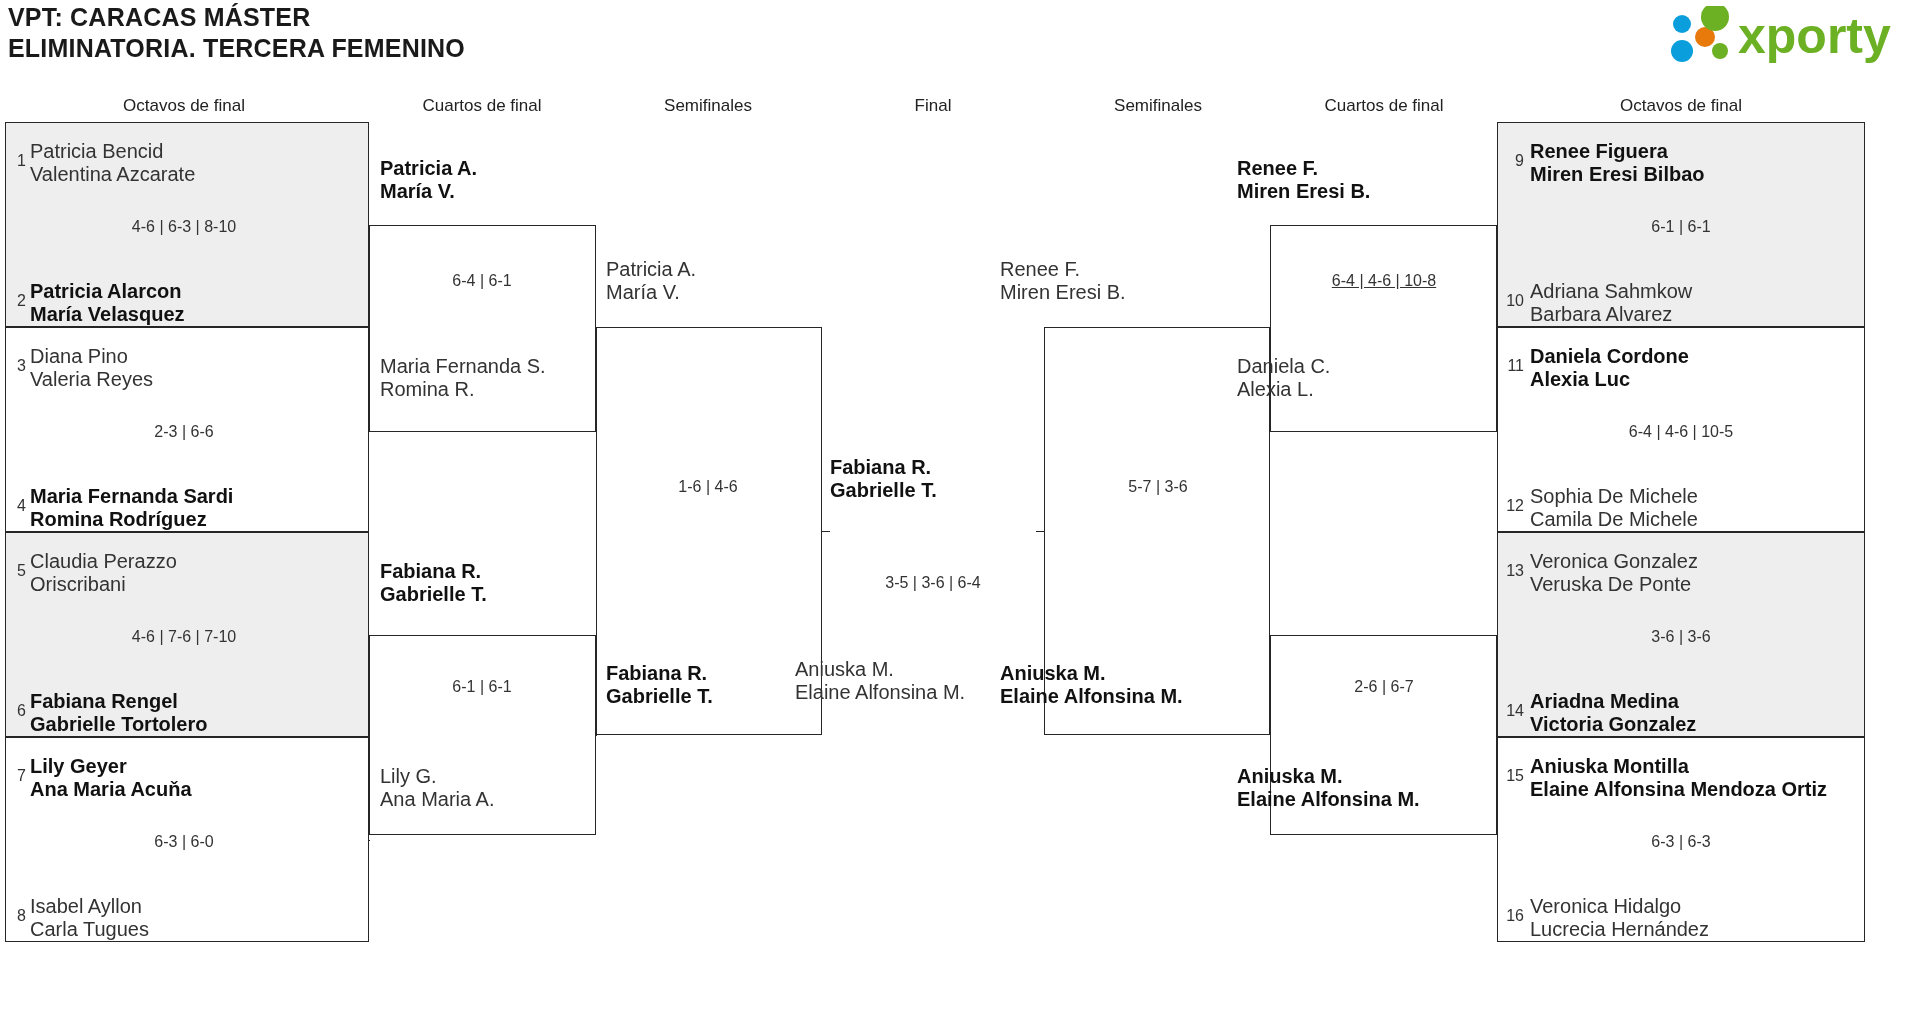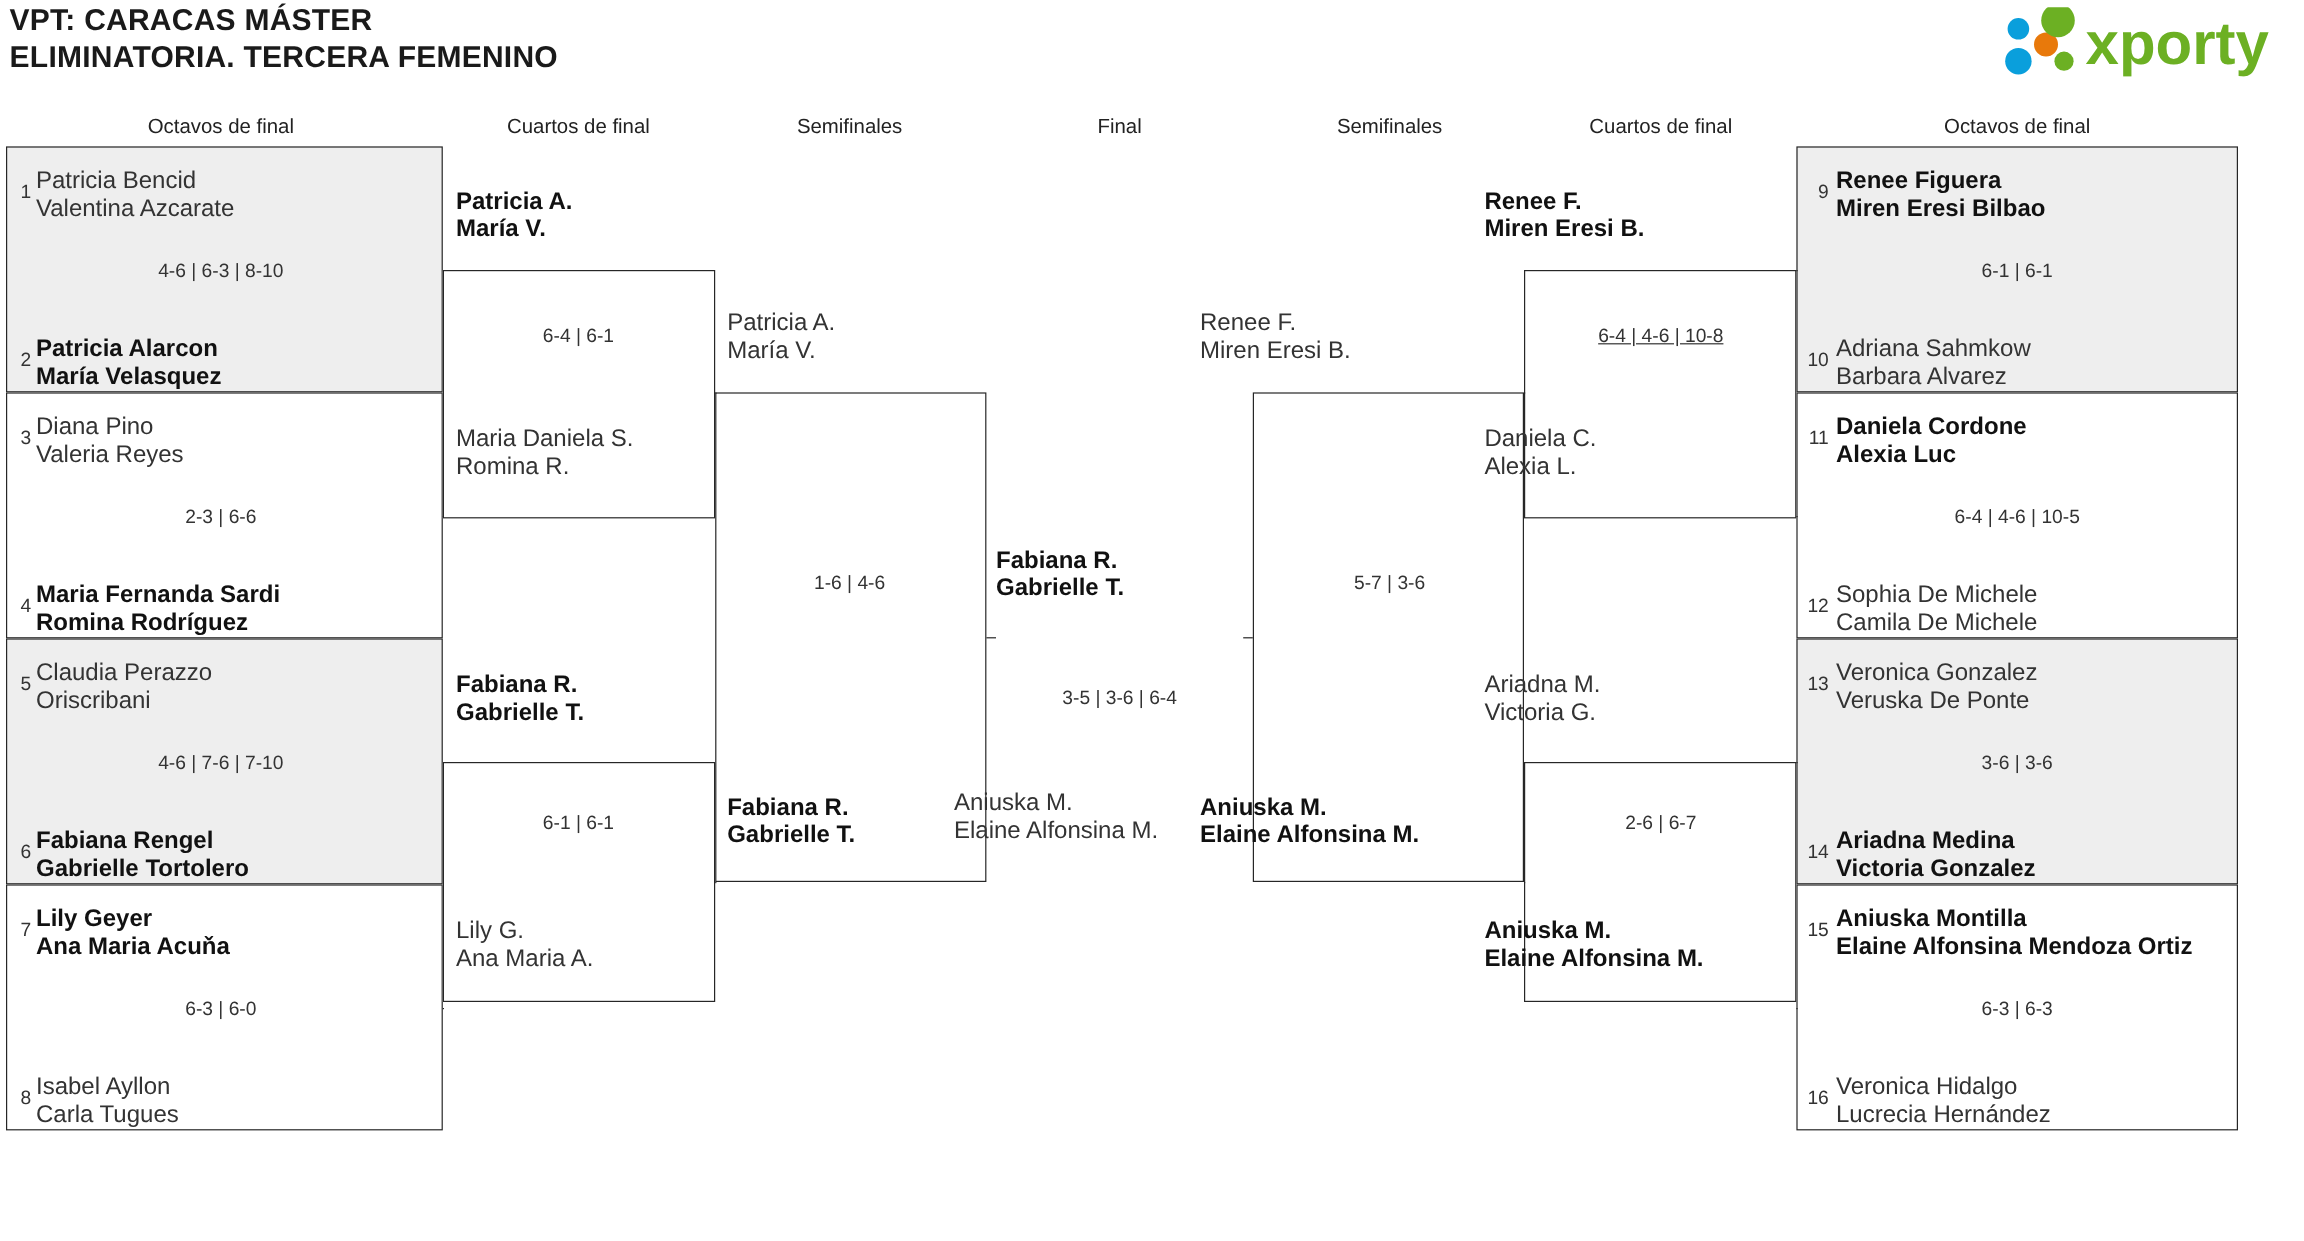--- a/index.html
+++ b/index.html
@@ -169,21 +169,21 @@
 
   <div class="bx plain" style="left:369px; top:225px; width:227px; height:207px;"></div>
   <div class="bx plain" style="left:369px; top:635px; width:227px; height:200px;"></div>
 
   <div class="team win" style="left:380px; top:157px;">
     <span class="p">Patricia A.</span>
     <span class="p">María V.</span>
   </div>
   <div class="score center" style="left:482px; top:272px;">6-4 | 6-1</div>
   <div class="team los" style="left:380px; top:355px;">
-    <span class="p">Maria Daniela S.</span>
+    <span class="p">Maria Fernanda S.</span>
     <span class="p">Romina R.</span>
   </div>
 
   <div class="team win" style="left:380px; top:560px;">
     <span class="p">Fabiana R.</span>
     <span class="p">Gabrielle T.</span>
   </div>
   <div class="score center" style="left:482px; top:678px;">6-1 | 6-1</div>
   <div class="team los" style="left:380px; top:765px;">
     <span class="p">Lily G.</span>
@@ -230,24 +230,20 @@
   <div class="team win ralign" style="left:1237px; top:157px; width:250px;">
     <span class="p">Renee F.</span>
     <span class="p">Miren Eresi B.</span>
   </div>
   <div class="score center" style="left:1384px; top:272px;text-decoration:underline;">6-4 | 4-6 | 10-8</div>
   <div class="team los ralign" style="left:1237px; top:355px; width:250px;">
     <span class="p">Daniela C.</span>
     <span class="p">Alexia L.</span>
   </div>
 
-  <div class="team los ralign" style="left:1237px; top:560px; width:250px;">
-    <span class="p">Ariadna M.</span>
-    <span class="p">Victoria G.</span>
-  </div>
   <div class="score center" style="left:1384px; top:678px;">2-6 | 6-7</div>
   <div class="team win ralign" style="left:1237px; top:765px; width:250px;">
     <span class="p">Aniuska M.</span>
     <span class="p">Elaine Alfonsina M.</span>
   </div>
 
   <div class="bx shaded" style="left:1497px; top:122px; width:368px; height:205px;"></div>
   <div class="bx plain" style="left:1497px; top:327px; width:368px; height:205px;"></div>
   <div class="bx shaded" style="left:1497px; top:532px; width:368px; height:205px;"></div>
   <div class="bx plain" style="left:1497px; top:737px; width:368px; height:205px;"></div>

